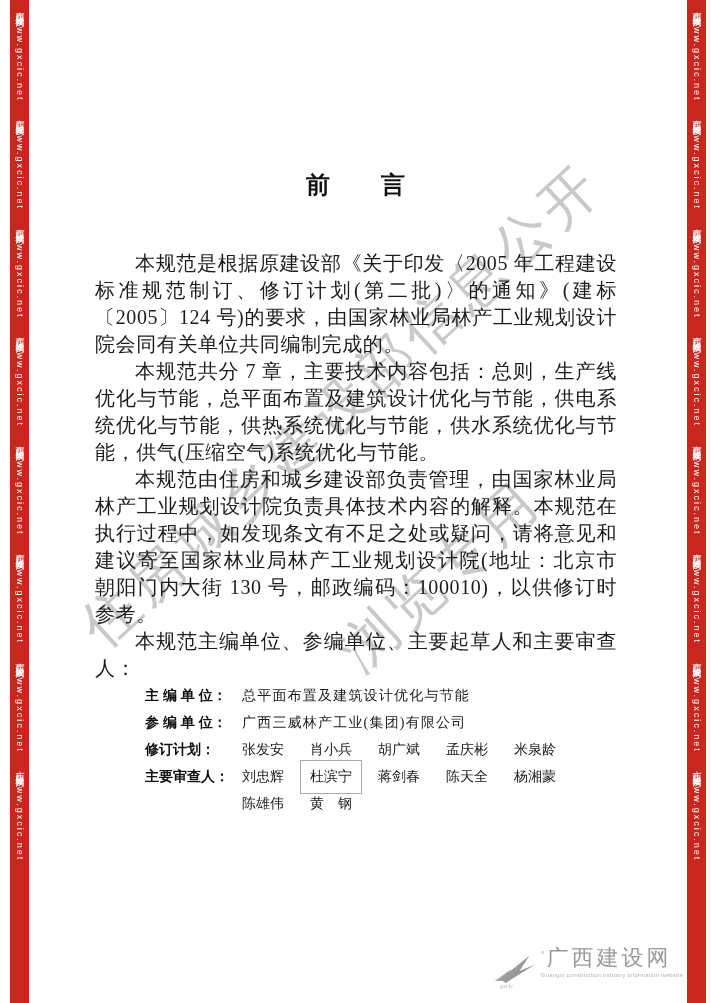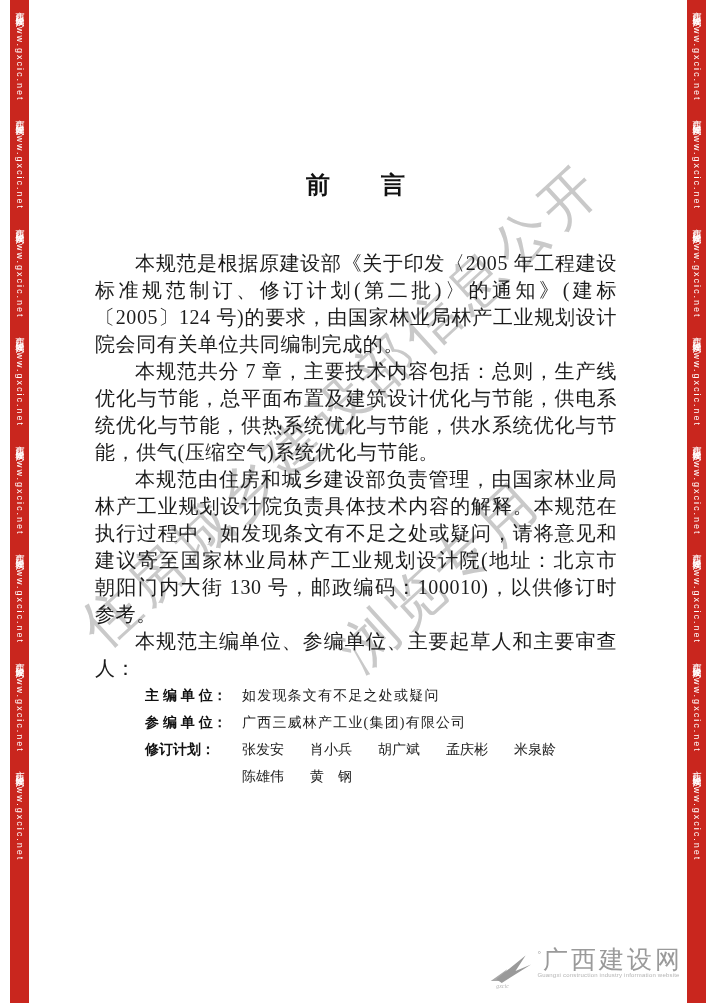--- a/index.html
+++ b/index.html
@@ -63,22 +63,22 @@
   
   .logo{
     position:absolute;right:28px;bottom:12px;z-index:4;
     display:flex;align-items:flex-start;gap:5px;color:var(--logo-gray);
   }
   .logo svg{display:block;margin-top:2px;}
   .logo-textcol{display:flex;flex-direction:column;}
   .logo-titlerow{display:flex;align-items:flex-start;}
   .logo-deg{font-size:9px;line-height:9px;margin:1px 2px 0 0;color:var(--logo-gray);}
   .logo-title{
-    font-size:25px;line-height:22px;letter-spacing:3px;
-    font-family:Liberation Serif, serif;color:var(--logo-gray);white-space:pre;
+    font-size:22px;line-height:22px;letter-spacing:3px;
+    font-family:Liberation Mono, monospace;color:var(--logo-gray);white-space:pre;
   }
   .logo-tagline{
     font-size:6px;line-height:8px;color:#b3b3b3;letter-spacing:0.2px;
     font-family:"Liberation Sans",sans-serif;white-space:nowrap;
   }
 </style>
 </head>
 <body>
 
 <div class="page">
@@ -90,33 +90,41 @@
     <h1 class="doc-title">前　　言</h1>
     <div class="paragraphs">
         <p>本规范是根据原建设部《关于印发〈2005 年工程建设标准规范制订、修订计划(第二批)〉的通知》(建标〔2005〕124 号)的要求，由国家林业局林产工业规划设计院会同有关单位共同编制完成的。</p>
         <p>本规范共分 7 章，主要技术内容包括：总则，生产线优化与节能，总平面布置及建筑设计优化与节能，供电系统优化与节能，供热系统优化与节能，供水系统优化与节能，供气(压缩空气)系统优化与节能。</p>
         <p>本规范由住房和城乡建设部负责管理，由国家林业局林产工业规划设计院负责具体技术内容的解释。本规范在执行过程中，如发现条文有不足之处或疑问，请将意见和建议寄至国家林业局林产工业规划设计院(地址：北京市朝阳门内大街 130 号，邮政编码：100010)，以供修订时参考。</p>
         <p>本规范主编单位、参编单位、主要起草人和主要审查人：</p>
       </div>
     <div class="credits">
         <div class="credit-line">
           <span class="credit-label">主 编 单 位：</span>
-          <span class="org">如发现条文有不足之处或疑问</span>
+          <span class="org">总平面布置及建筑设计优化与节能</span>
         </div>
         <div class="credit-line">
           <span class="credit-label">参 编 单 位：</span>
           <span class="org">广西三威林产工业(集团)有限公司</span>
         </div>
         <div class="credit-line">
           <span class="credit-label">修订计划：</span>
           <span class="name">张发安</span>
           <span class="name">肖小兵</span>
           <span class="name">胡广斌</span>
           <span class="name">孟庆彬</span>
           <span class="name">米泉龄</span>
+        </div>
+        <div class="credit-line">
+          <span class="credit-label">主要审查人：</span>
+          <span class="name">刘忠辉</span>
+          <span class="name"><span class="box">杜滨宁</span></span>
+          <span class="name">蒋剑春</span>
+          <span class="name">陈天全</span>
+          <span class="name">杨湘蒙</span>
         </div>
         <div class="credit-line">
           <span class="credit-label"></span>
           <span class="name">陈雄伟</span>
           <span class="name">黄　钢</span>
         </div>
       </div>
   </div>
 
   <div class="redbar redbar-left">

